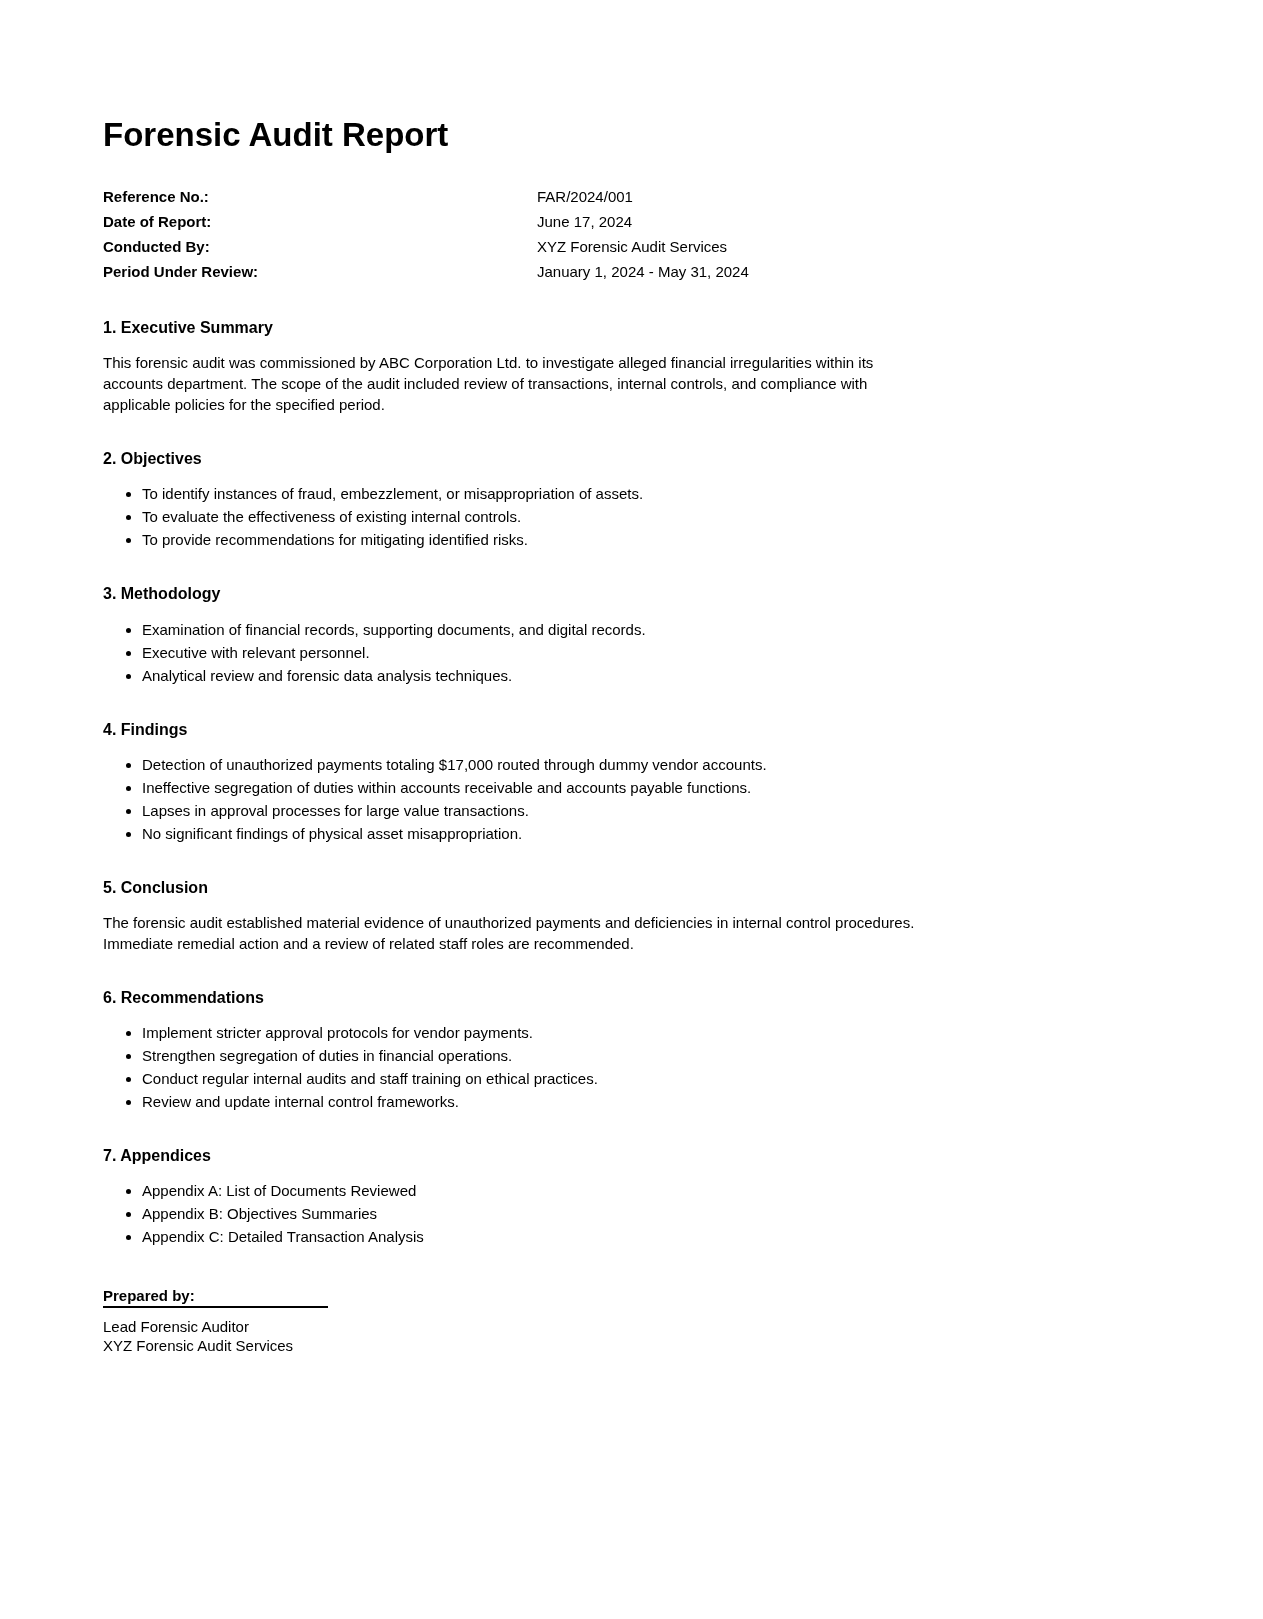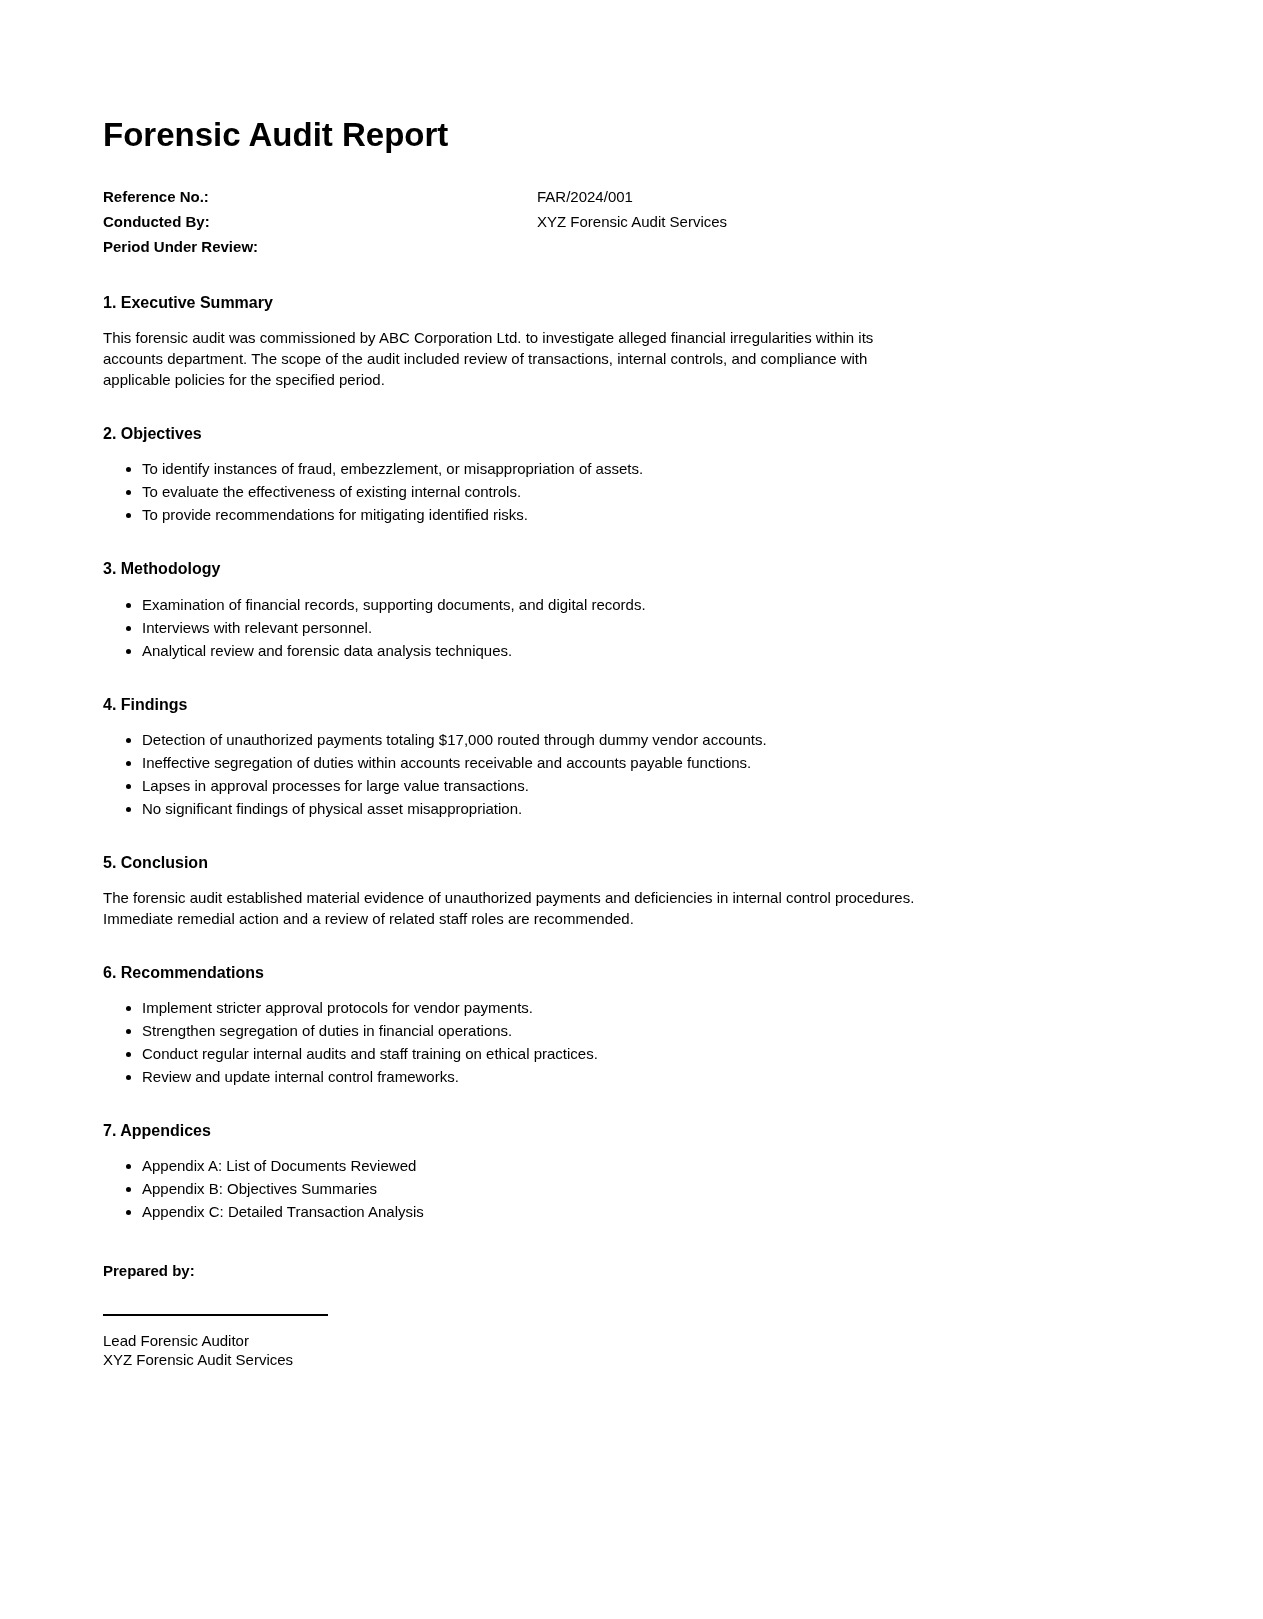--- a/index.html
+++ b/index.html
@@ -58,47 +58,51 @@
     padding: 0 0 0 39px;
   }
   li {
     margin: 0 0 2px 0;
   }
   .prepared {
     font-weight: 700;
     margin: 38px 0 0 0;
   }
   .signature {
-    margin-top: 33px;
     width: 225px;
     border-top: 2px solid #000000;
-    padding-top: 16px;
+    padding-top: 10px;
   }
   .sig-text {
     line-height: 1.25;
   }
 </style>
 </head>
 <body>
 
 <div class="page">
 
   <h1>Forensic Audit Report</h1>
 
   <div class="meta">
     <div class="meta-row">
       <div class="meta-label">Reference No.:</div>
       <div class="meta-value">FAR/2024/001</div>
     </div>
     <div class="meta-row">
+      <div class="meta-label">Date of Report:</div>
+      <div class="meta-value">June 17, 2024</div>
+    </div>
+    <div class="meta-row">
       <div class="meta-label">Conducted By:</div>
       <div class="meta-value">XYZ Forensic Audit Services</div>
     </div>
     <div class="meta-row">
       <div class="meta-label">Period Under Review:</div>
+      <div class="meta-value">January 1, 2024 - May 31, 2024</div>
     </div>
   </div>
 
   <section>
     <h2>1. Executive Summary</h2>
     <p>This forensic audit was commissioned by ABC Corporation Ltd. to investigate alleged financial irregularities within its accounts department. The scope of the audit included review of transactions, internal controls, and compliance with applicable policies for the specified period.</p>
   </section>
 
   <section>
     <h2>2. Objectives</h2>
@@ -106,21 +110,21 @@
       <li>To identify instances of fraud, embezzlement, or misappropriation of assets.</li>
       <li>To evaluate the effectiveness of existing internal controls.</li>
       <li>To provide recommendations for mitigating identified risks.</li>
     </ul>
   </section>
 
   <section>
     <h2>3. Methodology</h2>
     <ul>
       <li>Examination of financial records, supporting documents, and digital records.</li>
-      <li>Interviews with relevant personnel.</li>
+      <li>Executive with relevant personnel.</li>
       <li>Analytical review and forensic data analysis techniques.</li>
     </ul>
   </section>
 
   <section>
     <h2>4. Findings</h2>
     <ul>
       <li>Detection of unauthorized payments totaling $17,000 routed through dummy vendor accounts.</li>
       <li>Ineffective segregation of duties within accounts receivable and accounts payable functions.</li>
       <li>Lapses in approval processes for large value transactions.</li>

